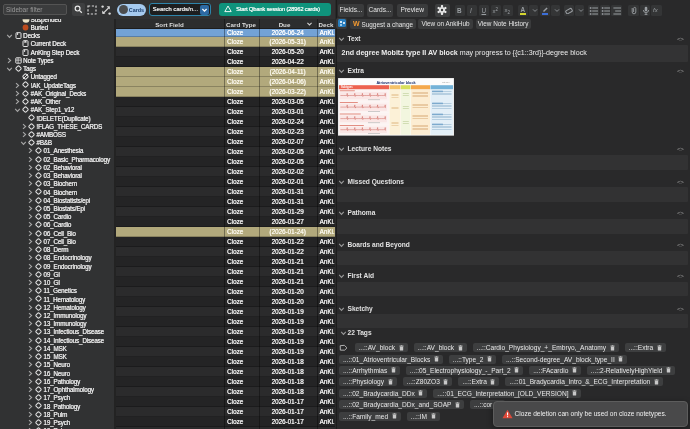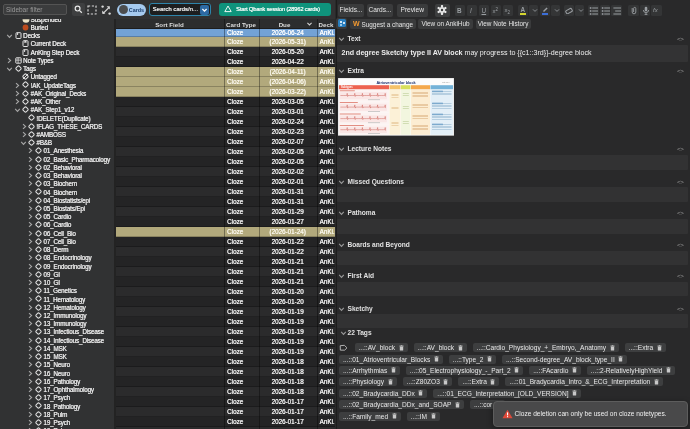--- a/index.html
+++ b/index.html
@@ -697,21 +697,21 @@
     <div class="ab" style="left:418px;top:18.5px;width:55px;height:10.5px;background:#3b3c3d;border-radius:2px;"></div>
     <div class="txt" style="left:445.5px;top:19.8px;transform:translateX(-50%) translateZ(0);font-size:6.4px;font-weight:normal;color:#e6e6e6;">View on AnkiHub</div>
     <div class="ab" style="left:475.5px;top:18.5px;width:55px;height:10.5px;background:#3b3c3d;border-radius:2px;"></div>
     <div class="txt" style="left:503.0px;top:19.8px;transform:translateX(-50%) translateZ(0);font-size:6.4px;font-weight:normal;color:#e6e6e6;">View Note History</div>
     <svg style="position:absolute;left:338px;top:35.7px;" width="7" height="6" viewBox="0 0 7 6">
       <polyline points="1.2,1.8 3.5,4.4 5.8,1.8" fill="none" stroke="#9a9a9a" stroke-width="1.1"></polyline>
     </svg>
     <div class="txt" style="left:347.5px;top:34.6px;font-size:6.6px;font-weight:bold;color:#e2e2e2;">Text</div>
     <div class="txt" style="left:677px;top:34.6px;font-size:6.2px;color:#999;letter-spacing:-0.4px;">&lt;&gt;</div>
     <div class="ab" style="left:337px;top:44.9px;width:350.5px;height:17px;background:#343435;border-radius:1px;"></div>
-    <div class="txt" style="left:341.5px;top:49px;font-size:7.1px;color:#efefef;"><b>2nd degree Sketchy type II AV block</b> may progress to {{c1::3rd}}-degree block</div>
+    <div class="txt" style="left:341.5px;top:49px;font-size:7.1px;color:#efefef;"><b>2nd degree Mobitz type II AV block</b> may progress to {{c1::3rd}}-degree block</div>
     <svg style="position:absolute;left:338px;top:67.8px;" width="7" height="6" viewBox="0 0 7 6">
       <polyline points="1.2,1.8 3.5,4.4 5.8,1.8" fill="none" stroke="#9a9a9a" stroke-width="1.1"></polyline>
     </svg>
     <div class="txt" style="left:347.5px;top:66.7px;font-size:6.6px;font-weight:bold;color:#e2e2e2;">Extra</div>
     <div class="txt" style="left:677px;top:66.7px;font-size:6.2px;color:#999;letter-spacing:-0.4px;">&lt;&gt;</div>
     <div class="ab" style="left:338px;top:78px;width:116px;height:57.5px;">
       <svg style="position:absolute;left:0;top:0;" width="116" height="58" viewBox="0 0 116 58">
         <rect x="0" y="0" width="116" height="57.5" fill="#fdfdfd" stroke="#bbb" stroke-width="0.5"></rect>
         <text x="58" y="5.6" font-size="3.8" font-weight="bold" fill="#1a2f6e" text-anchor="middle" font-family="Liberation Sans">Atrioventricular block</text>
         <text x="112" y="4.6" font-size="1.8" fill="#999" text-anchor="end" font-family="Liberation Sans">first aid p.</text>

